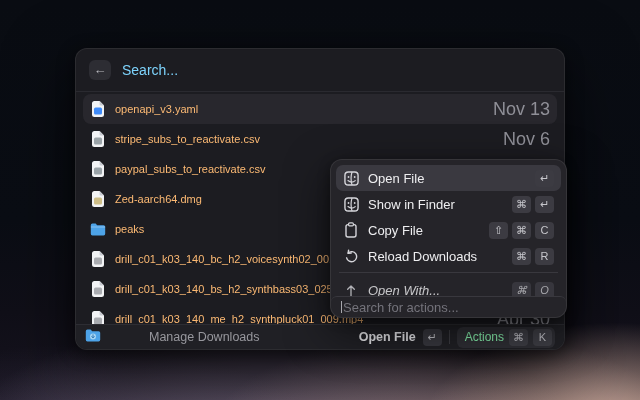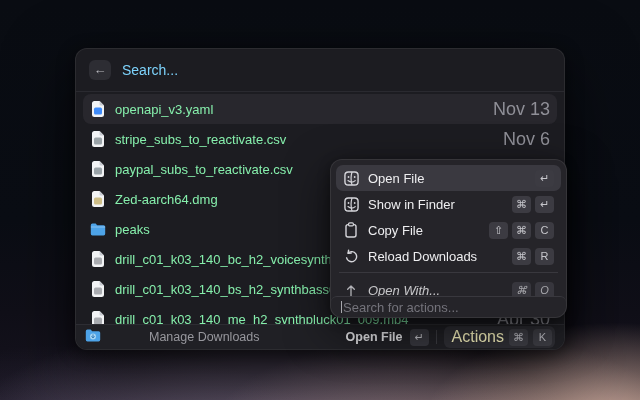--- a/index.html
+++ b/index.html
@@ -33,21 +33,21 @@
     color:#b9b9bf;font-size:13px;line-height:20px;text-align:center;flex:0 0 auto;
   }
   .search-placeholder{color:#7dd3fc;font-size:14px;}
   .file-list{padding:2px 7px 0 7px;}
   .file-row{
     height:30px;display:flex;align-items:center;gap:9px;
     padding:0 7px;border-radius:8px;box-sizing:border-box;
   }
   .file-row.selected{background:#28272d;}
   .file-row .icon-slot{width:16px;height:16px;flex:0 0 auto;display:flex;align-items:center;justify-content:center;}
-  .file-name{flex:1;color:#86efac;font-size:13px;white-space:nowrap;overflow:hidden;}
+  .file-name{flex:1;color:#fdba74;font-size:11px;white-space:nowrap;overflow:hidden;}
   .file-date{color:#8f8f97;font-size:18px;flex:0 0 auto;margin-left:40px;}
   
   .footer{
     position:absolute;left:0;right:0;bottom:0;height:24px;
     background:#202025;border-top:1px solid #2d2d33;
     display:flex;align-items:center;padding:0 9px;gap:8px;z-index:20;
   }
   .footer-app{display:flex;align-items:center;gap:8px;flex:1;}
   .footer-app-name{color:#97979d;font-size:12.5px;margin-left:40px;}
   .footer-right{display:flex;align-items:center;gap:7px;}
@@ -55,21 +55,21 @@
   .kbd{
     min-width:11px;height:17px;padding:0 4px;border-radius:4px;background:#38383f;
     color:#c3c3c9;font-size:11px;display:flex;align-items:center;justify-content:center;
   }
   .footer-divider{width:1px;height:14px;background:#3c3c42;}
   .actions-group{
     display:flex;align-items:center;gap:5px;background:#2f2f35;
     border-radius:6px;padding:2px 3px 2px 8px;
   }
   .actions-group .kbd{background:#3f3f46;}
-  .actions-label{color:#fef9c3;font-size:16px;text-align:right;}
+  .actions-label{color:#86efac;font-size:12px;text-align:right;}
   
   .action-menu{
     position:absolute;left:330px;top:159px;width:237px;z-index:30;
     background:#252429;border:1px solid rgba(255,255,255,0.08);
     border-radius:12px;box-sizing:border-box;overflow:hidden;
     box-shadow:0 14px 44px rgba(0,0,0,0.55), 0 3px 12px rgba(0,0,0,0.4);
   }
   .menu-list{height:136px;padding:5px 5px 0 5px;box-sizing:border-box;overflow:hidden;}
   .menu-item{
     height:26px;display:flex;align-items:center;gap:9px;

